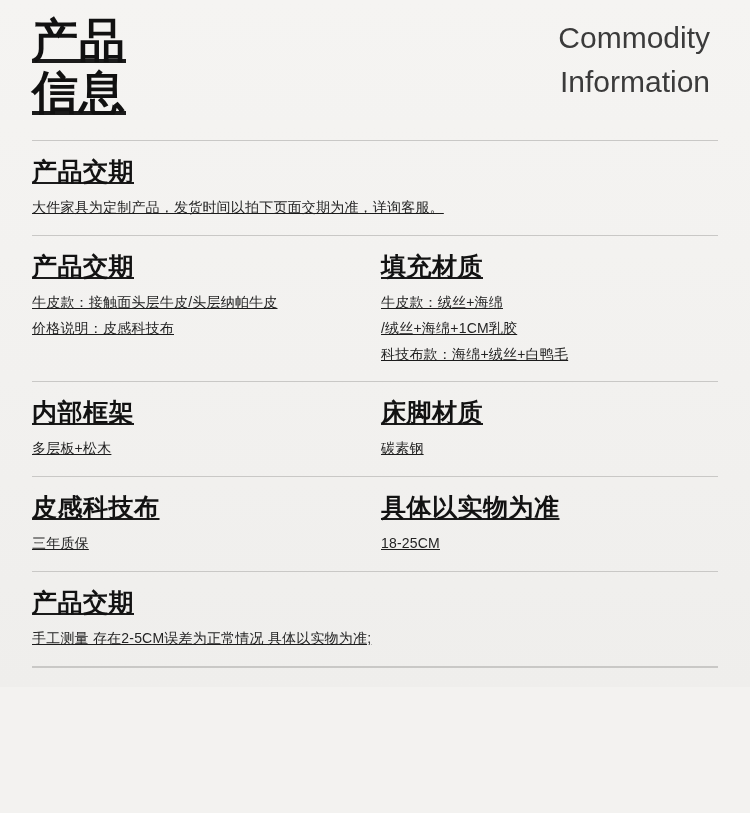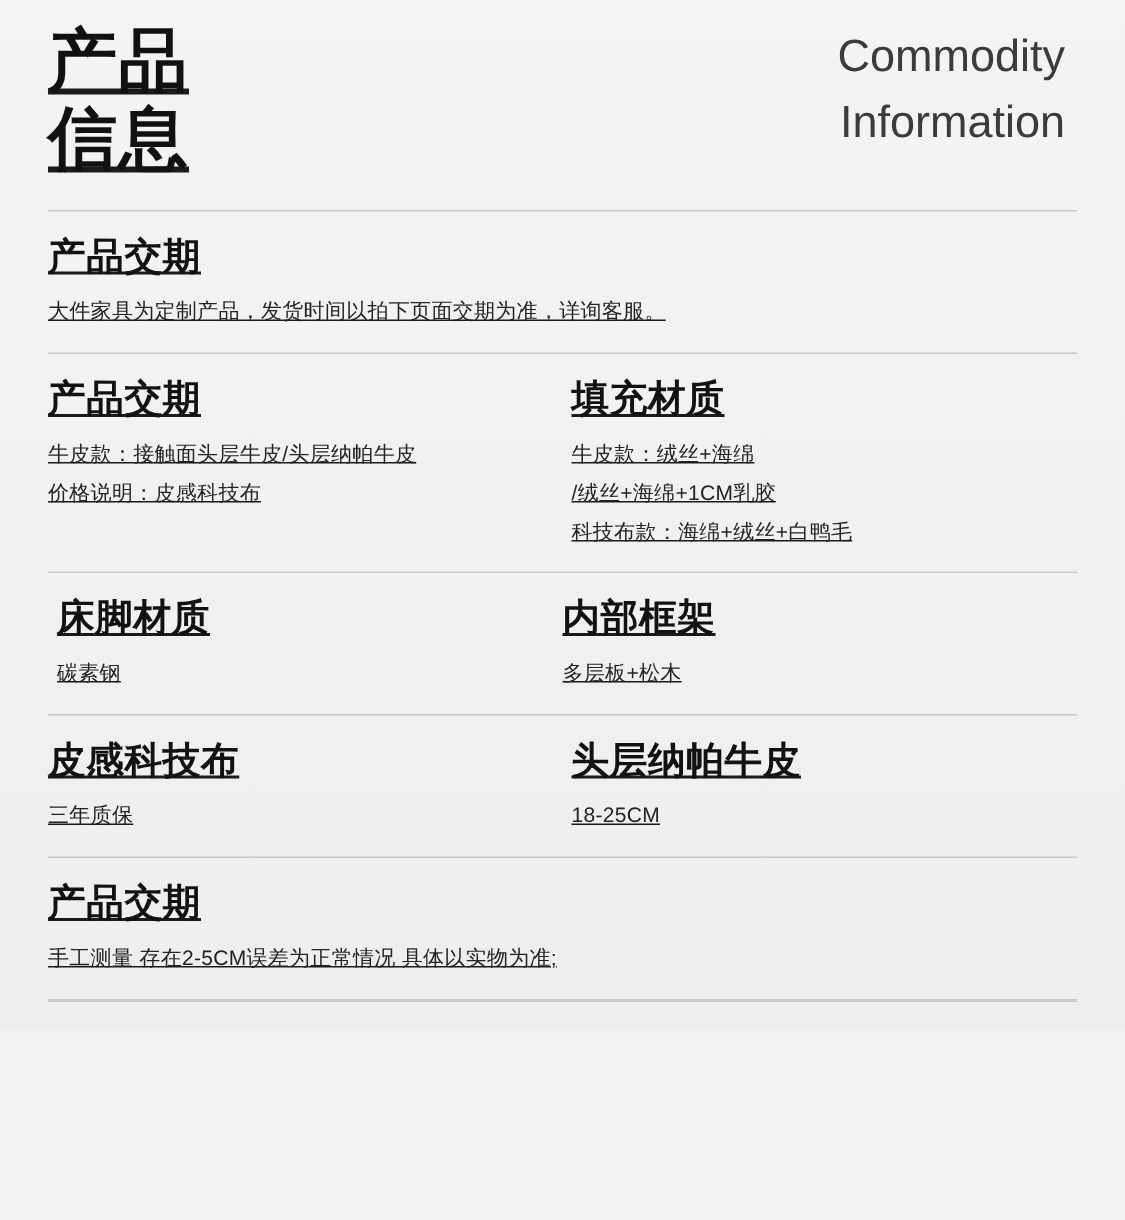--- a/index.html
+++ b/index.html
@@ -140,41 +140,41 @@
           <div class="p tight">/绒丝+海绵+1CM乳胶</div>
           <div class="p tight">科技布款：海绵+绒丝+白鸭毛</div>
         </div>
       </div>
     </div>
 
     <div class="rule"></div>
 
     <div class="section">
       <div class="cols">
+        <div class="col">
+          <div class="h">内部框架</div>
+          <div class="p">多层板+松木</div>
+        </div>
         <div class="col right">
           <div class="h">床脚材质</div>
           <div class="p">碳素钢</div>
-        </div>
-        <div class="col">
-          <div class="h">内部框架</div>
-          <div class="p">多层板+松木</div>
         </div>
       </div>
     </div>
 
     <div class="rule"></div>
 
     <div class="section">
       <div class="cols">
         <div class="col">
           <div class="h">皮感科技布</div>
           <div class="p">三年质保</div>
         </div>
         <div class="col right">
-          <div class="h">头层纳帕牛皮</div>
+          <div class="h">具体以实物为准</div>
           <div class="p">18-25CM</div>
         </div>
       </div>
     </div>
 
     <div class="rule"></div>
 
     <div class="section">
       <div class="cols">
         <div class="col" style="flex:0 0 100%;max-width:100%;">

